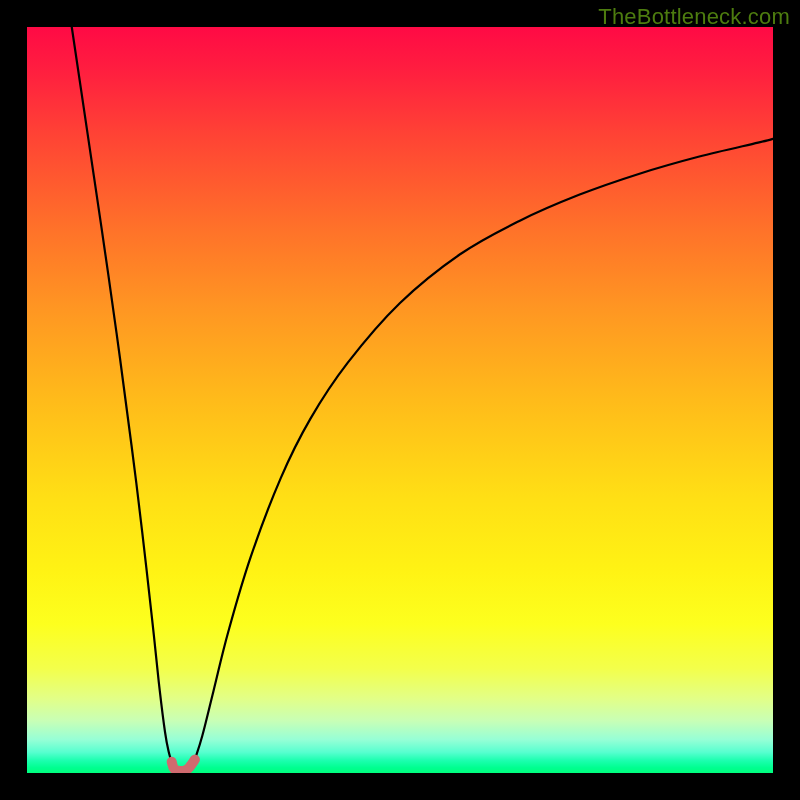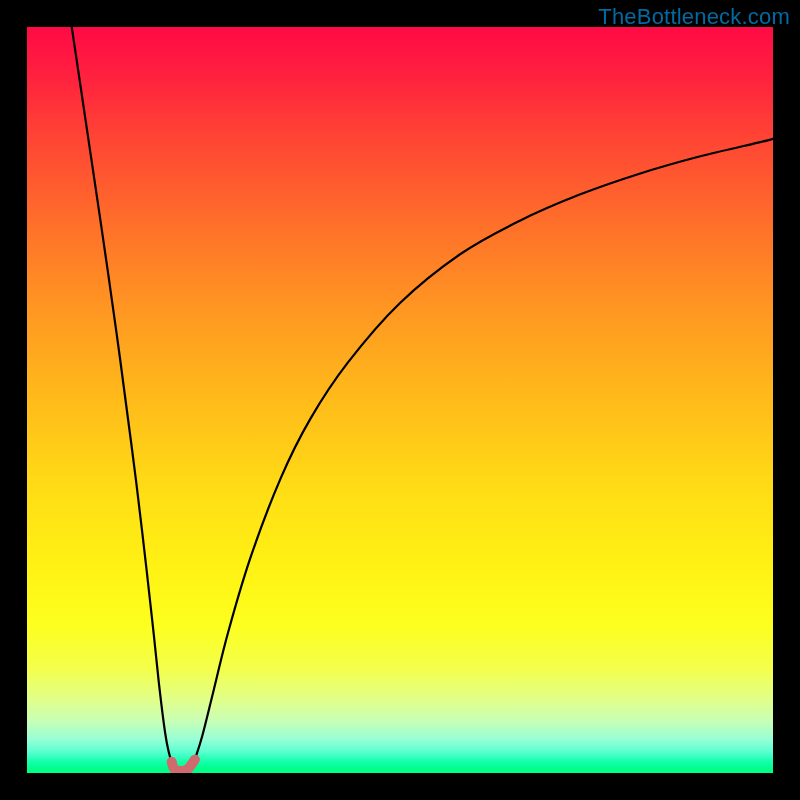--- a/index.html
+++ b/index.html
@@ -45,21 +45,21 @@
       #58ffd0 97.2%,
       #1dffb0 98.3%,
       #00ff90 99.3%,
       #00ff7e 100%
     );
   }
   .watermark {
     position: absolute;
     top: 4px;
     right: 10px;
-    color: #0369a1;
+    color: #4d7c0f;
     font-size: 22px;
     font-weight: 400;
     letter-spacing: 0.2px;
     user-select: none;
   }
   svg.curve {
     position: absolute;
     left: 0; top: 0;
     width: 746px;
     height: 746px;

